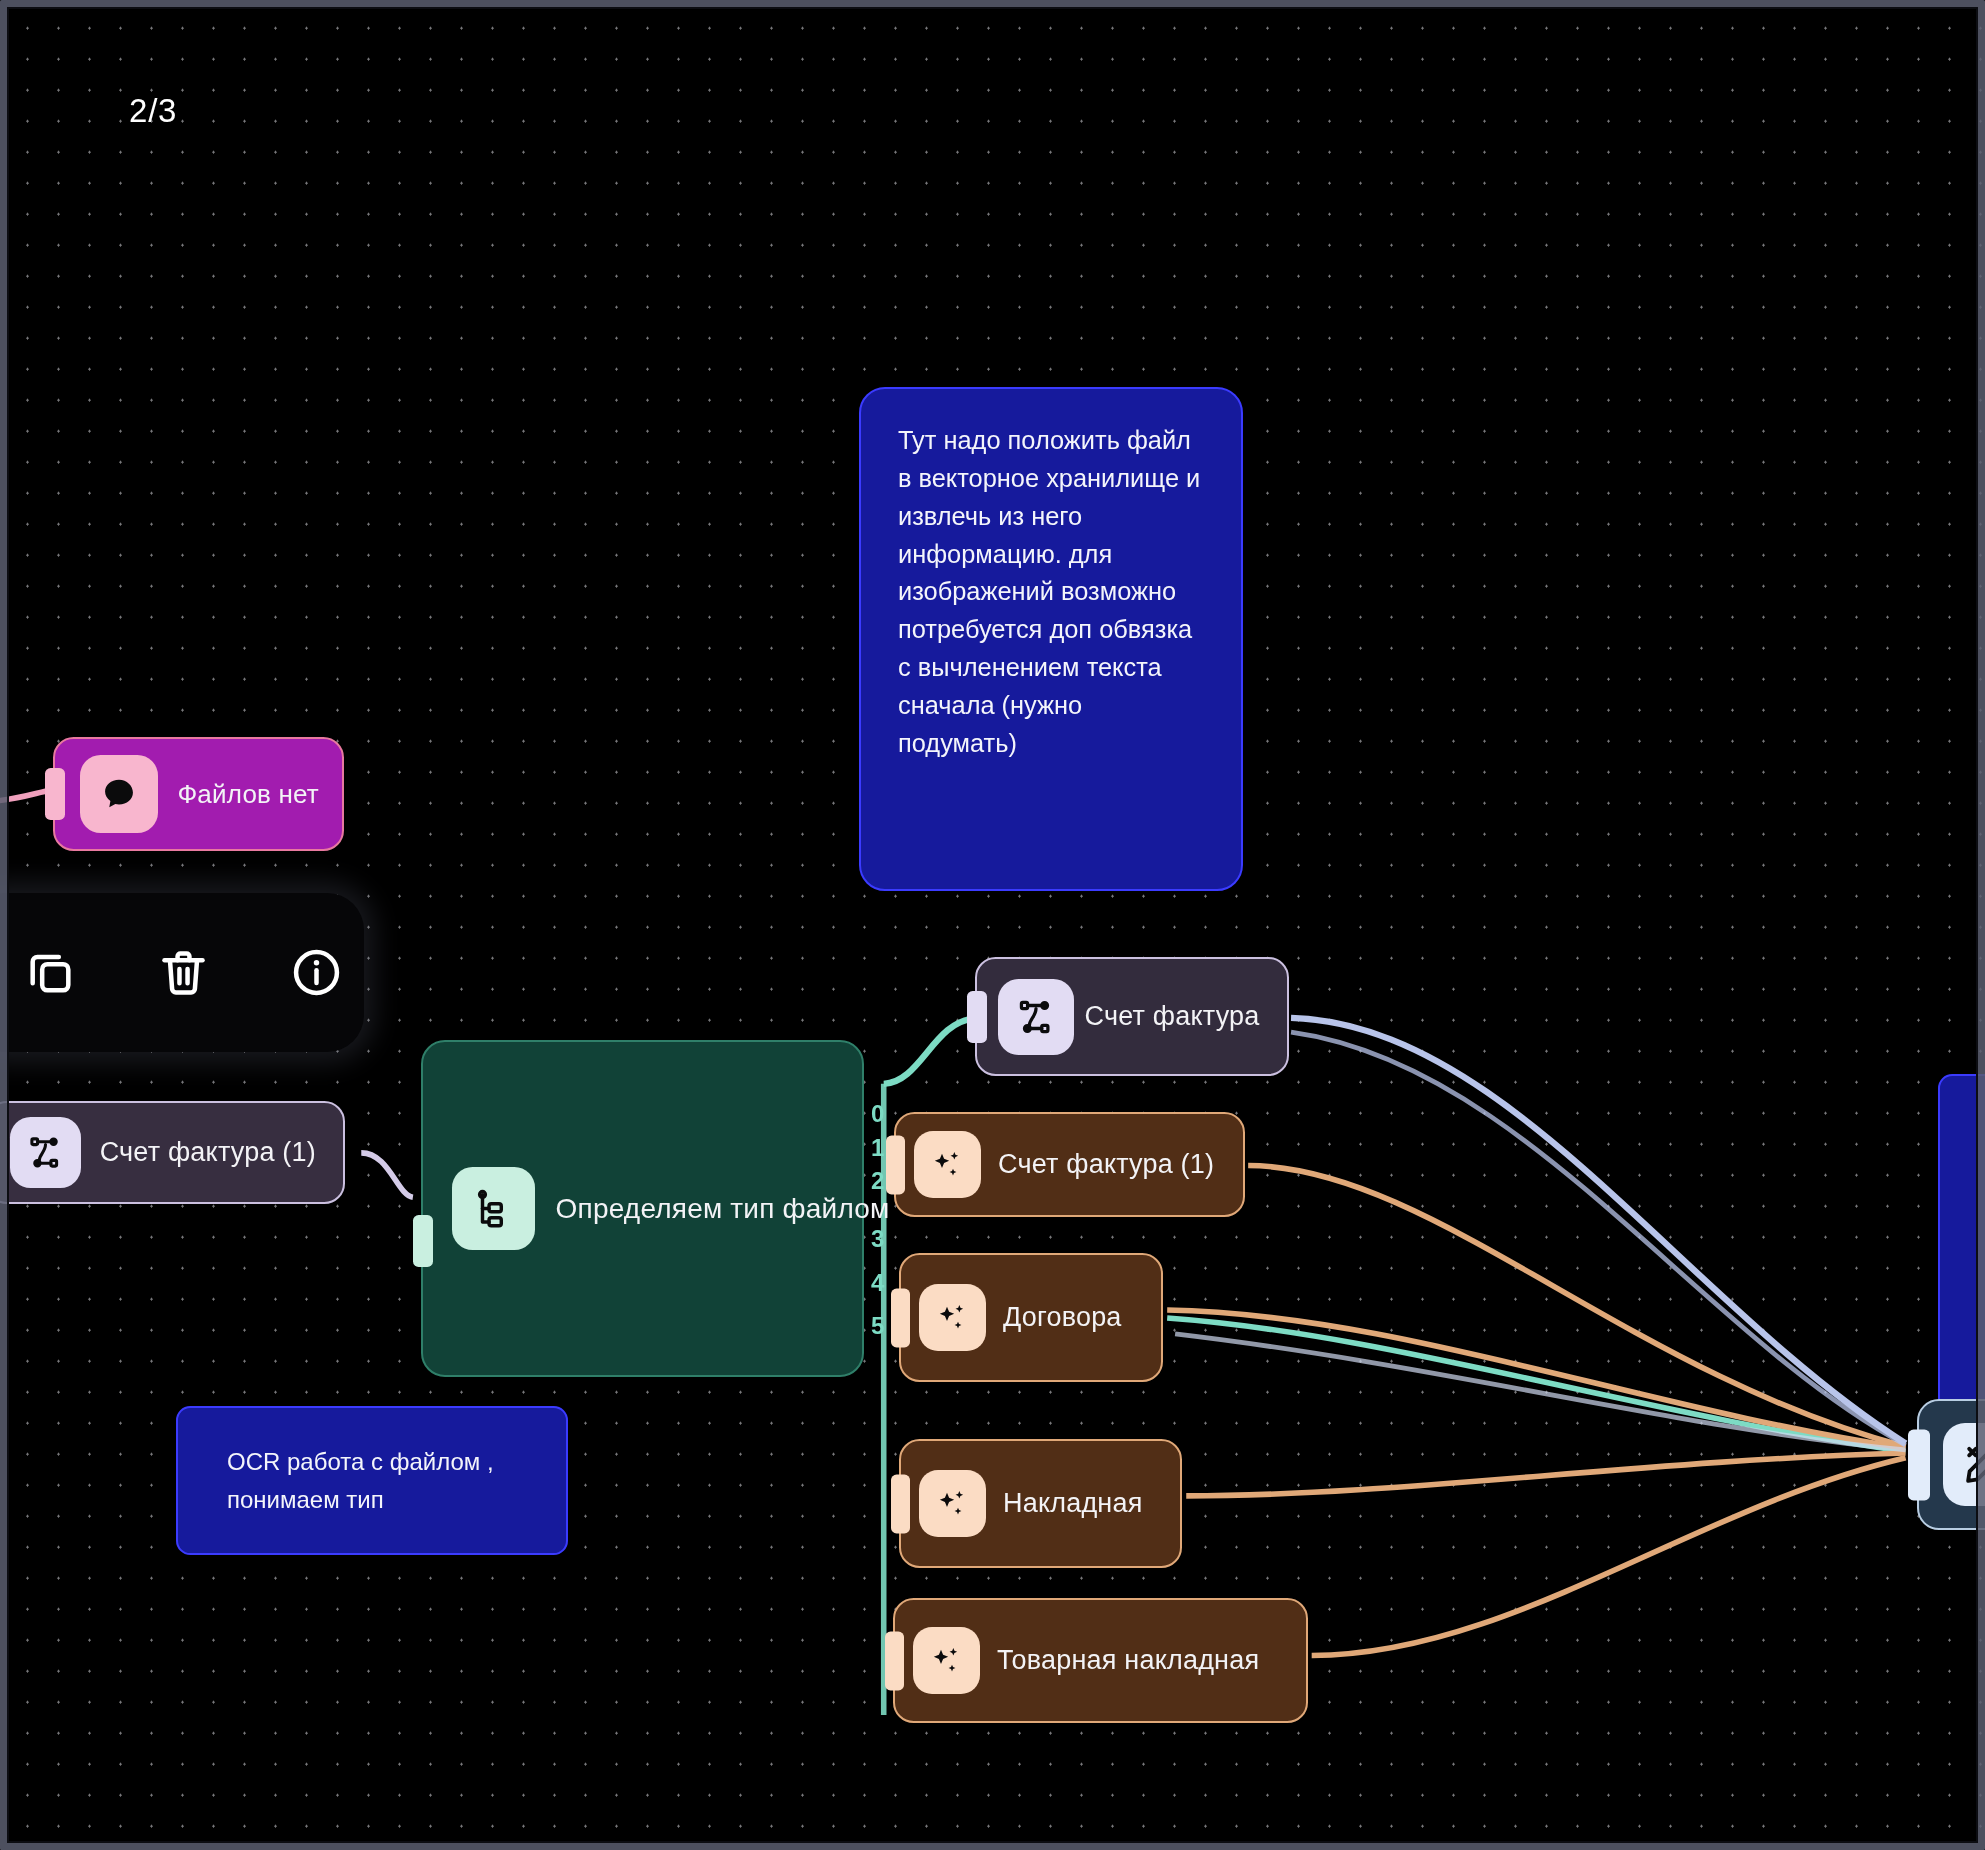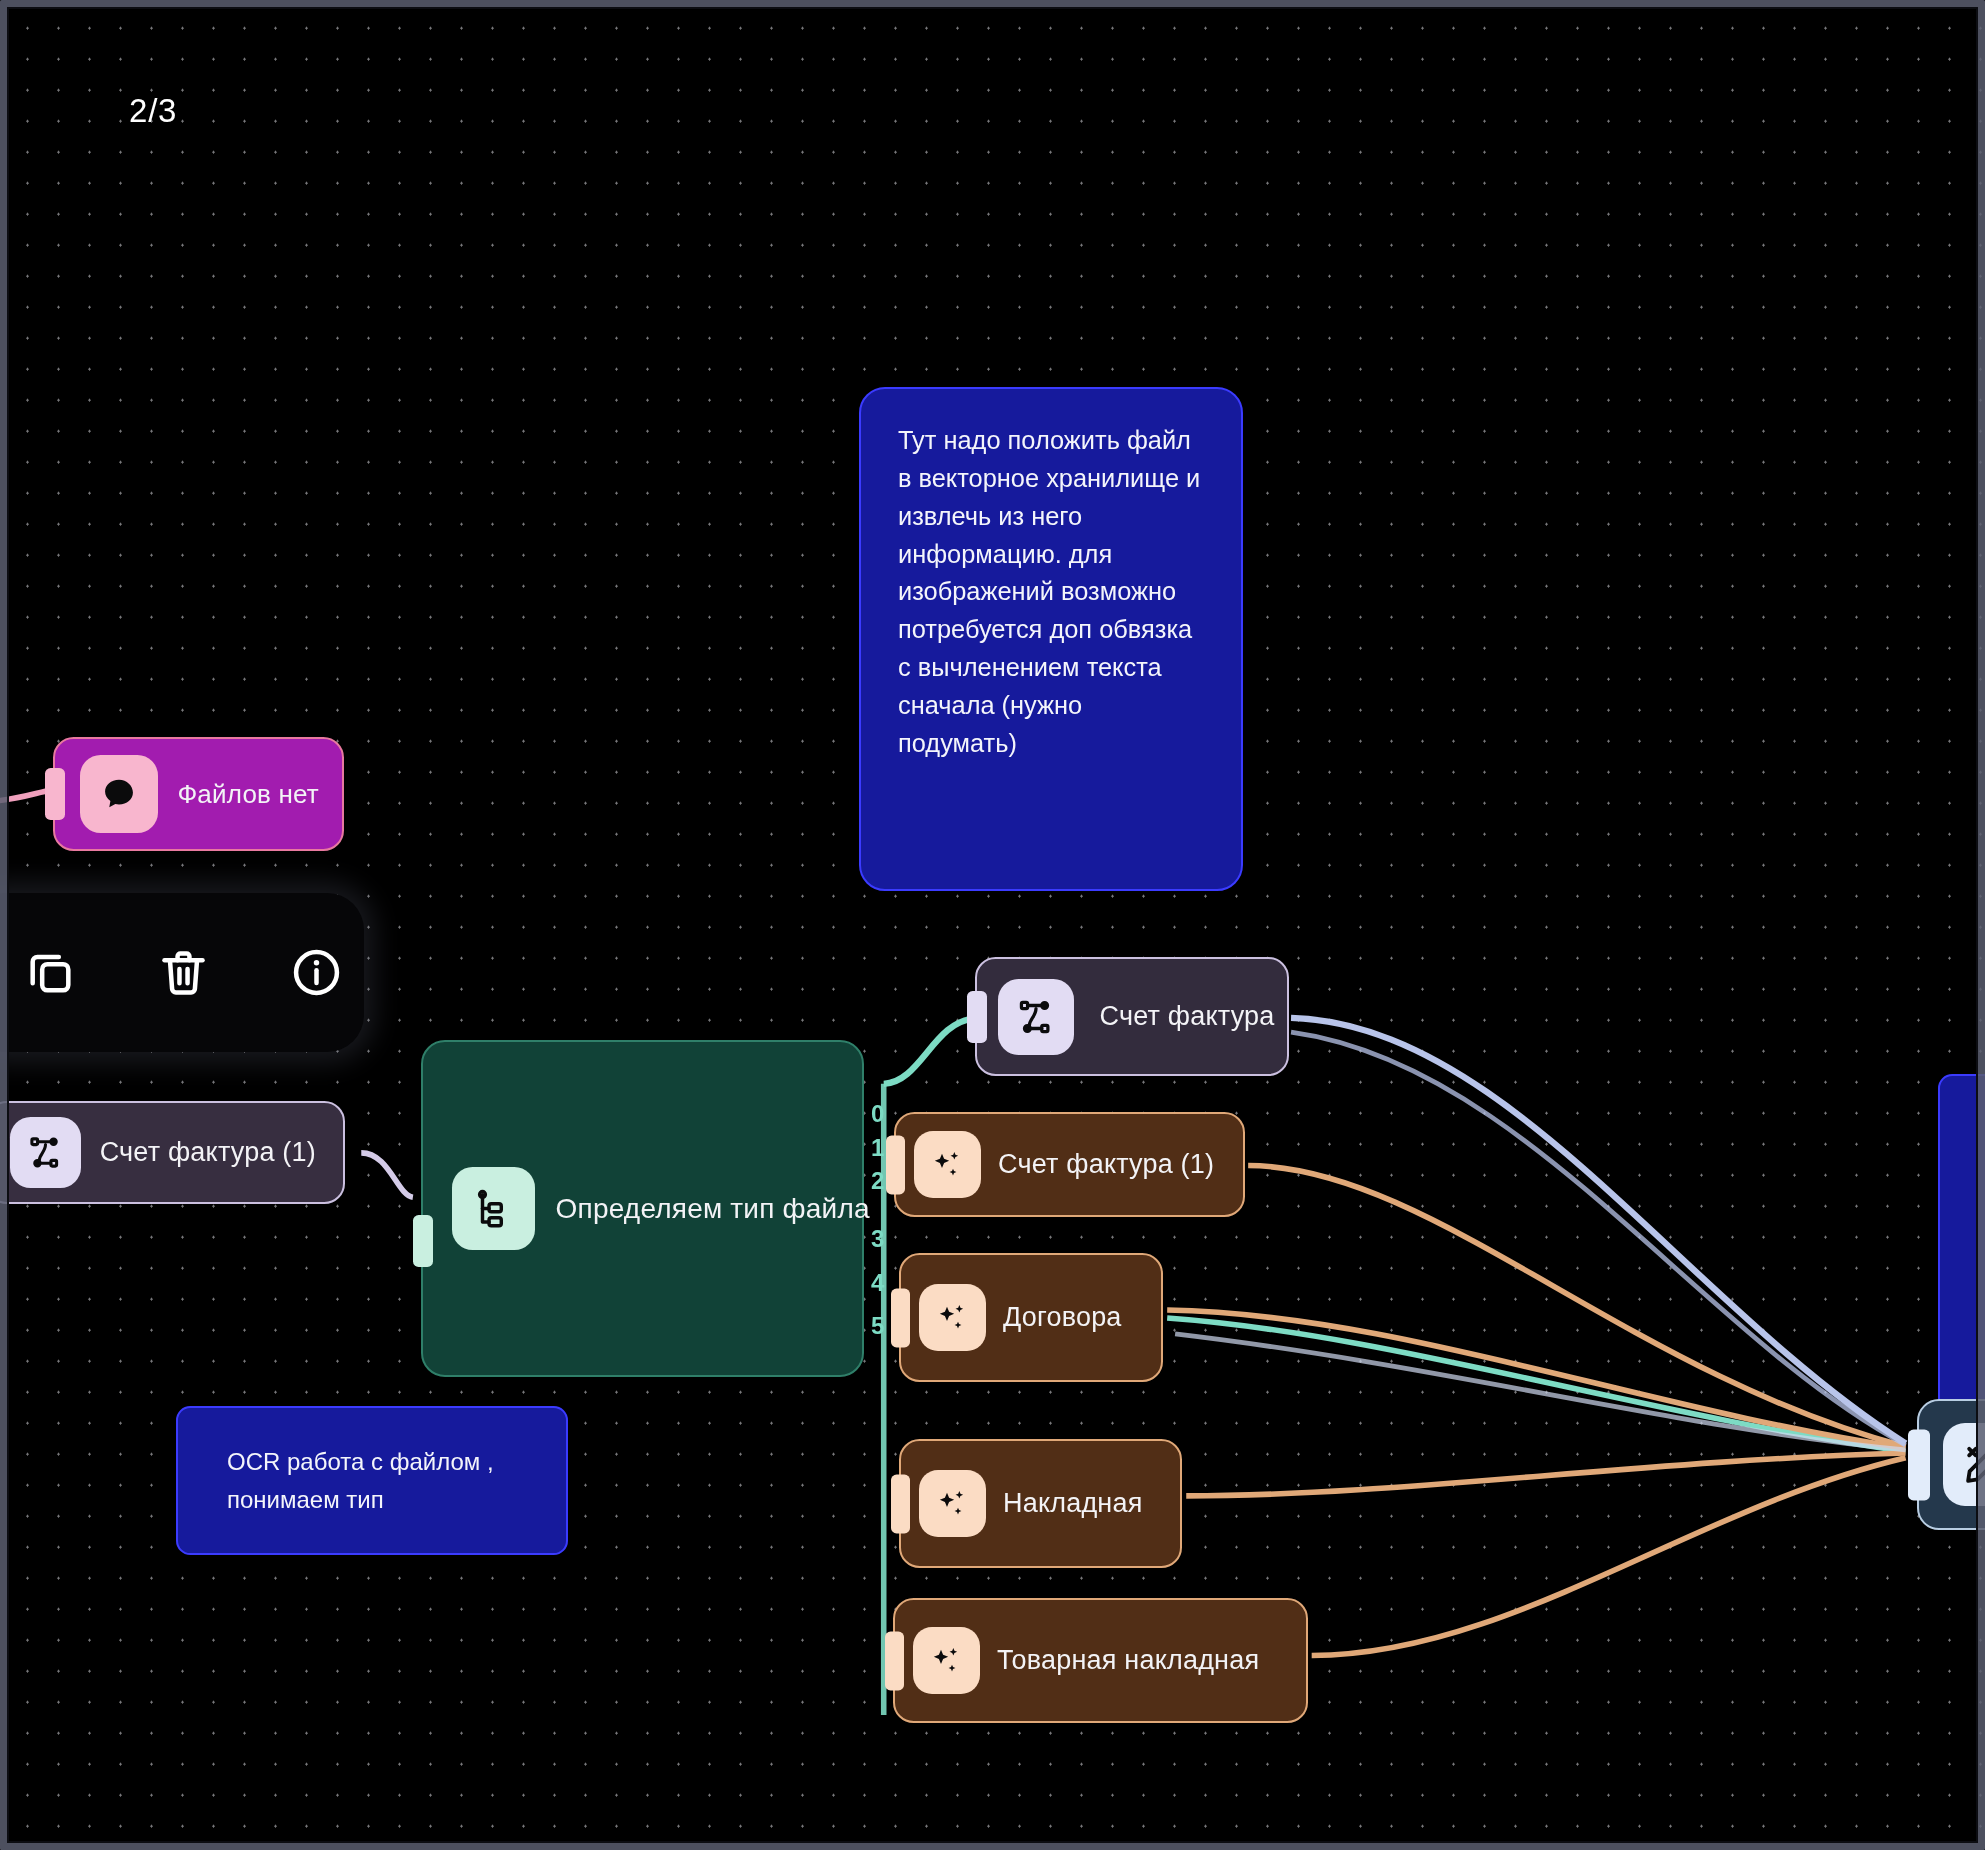--- a/index.html
+++ b/index.html
@@ -106,21 +106,21 @@
 
   
   #node-invoice-top {
     left: 975px; top: 957px;
     width: 314px; height: 119px;
     background: #332c3d;
     border-color: #cbc0e0;
     padding-left: 20.6px;
   }
   #node-invoice-top .node-icon { width: 76px; height: 76px; background: #e2dcf3; }
-  #node-invoice-top .node-label { margin-left: 26px; }
+  #node-invoice-top .node-label { margin-left: 11px; }
   #node-invoice-top .port { background: #e2dcf3; }
 
   
   #node-filetype {
     left: 421px; top: 1040px;
     width: 443px; height: 337px;
     background: #114237;
     border-color: #2f7f69;
     border-radius: 24px;
     padding-left: 29px;
@@ -317,21 +317,21 @@
     <div class="port"></div>
     <div class="node-icon">
       <svg width="46" height="46" viewBox="0 0 24 24" fill="none" stroke="#0b0b0c" stroke-width="1.8" stroke-linecap="round" stroke-linejoin="round">
         <path d="M6 4.6v14.2h3.4"></path>
         <path d="M6 11.7h3.4"></path>
         <rect x="9.4" y="9.3" width="6.4" height="4.1" rx="1.2"></rect>
         <rect x="9.4" y="16.6" width="6.4" height="4.1" rx="1.2"></rect>
         <circle cx="6" cy="4.4" r="1.5"></circle>
       </svg>
     </div>
-    <div class="node-label">Определяем тип файла</div>
+    <div class="node-label">Определяем тип файлом</div>
   </div>
 
   <div class="port-index" style="left:871px; top:1102px;">0</div>
   <div class="port-index" style="left:871px; top:1136px;">1</div>
   <div class="port-index" style="left:871px; top:1169px;">2</div>
   <div class="port-index" style="left:871px; top:1227px;">3</div>
   <div class="port-index" style="left:871px; top:1271px;">4</div>
   <div class="port-index" style="left:871px; top:1314px;">5</div>
 
   <div id="node-invoice-top" class="node">

